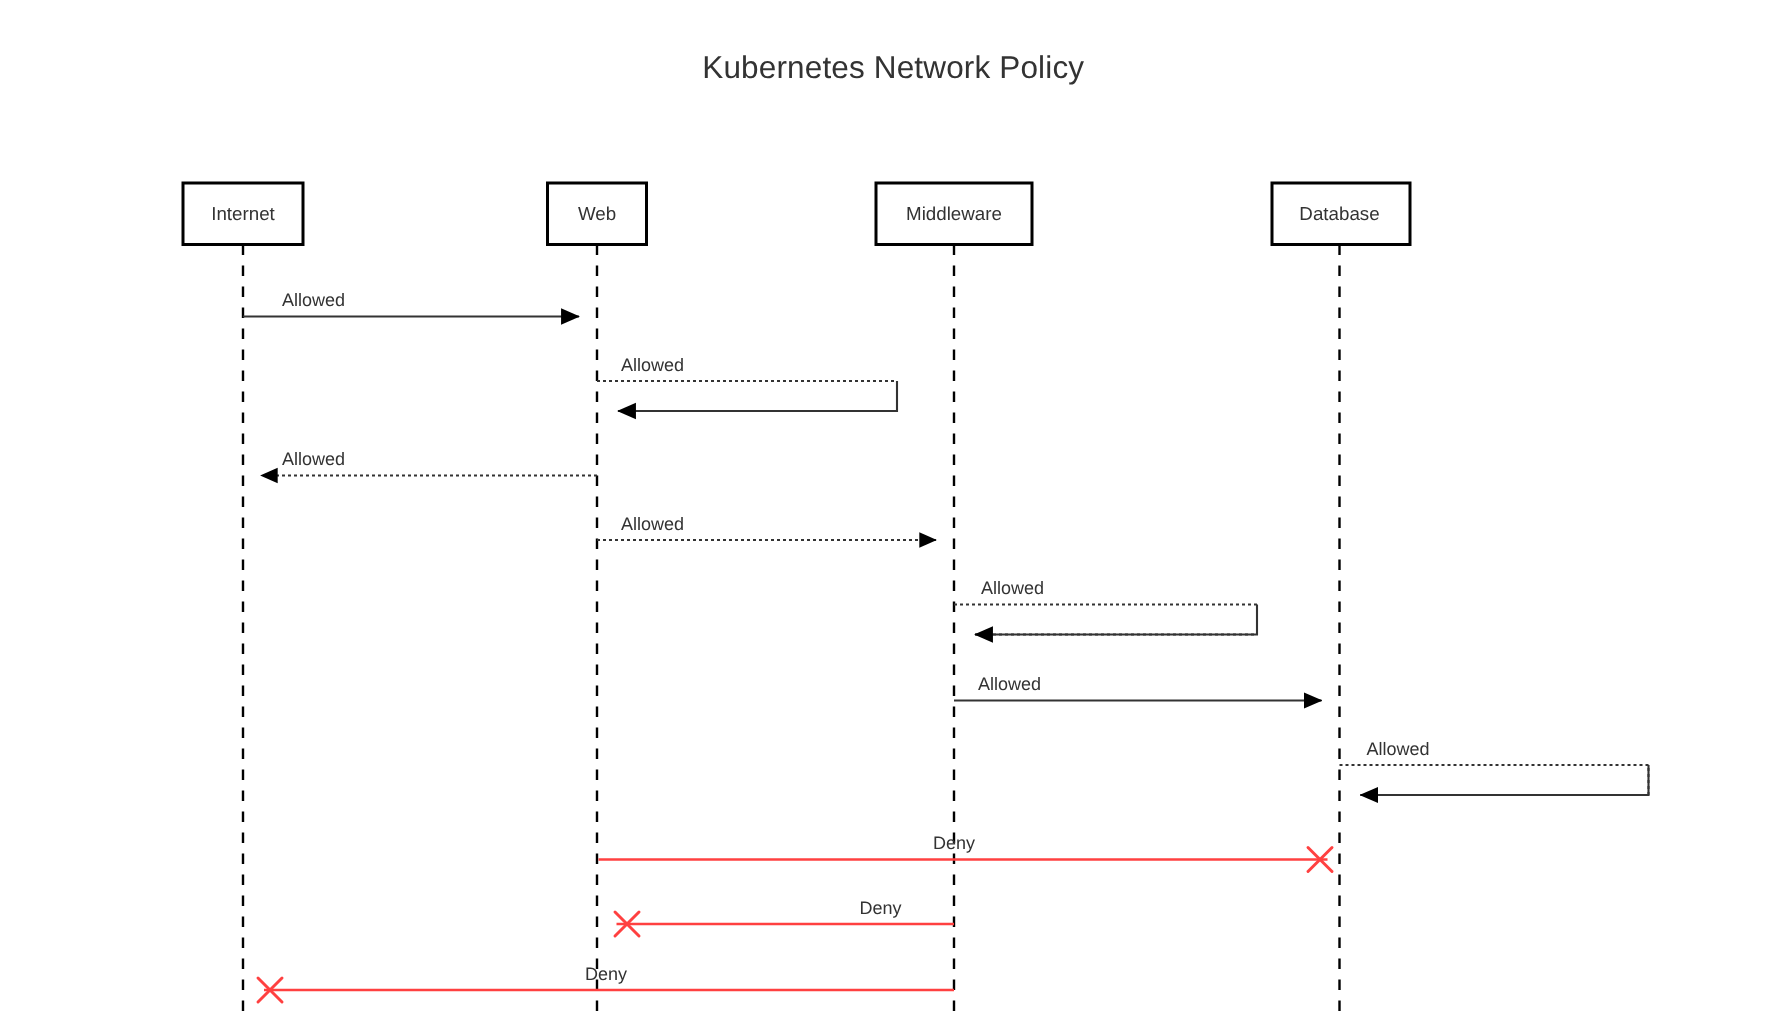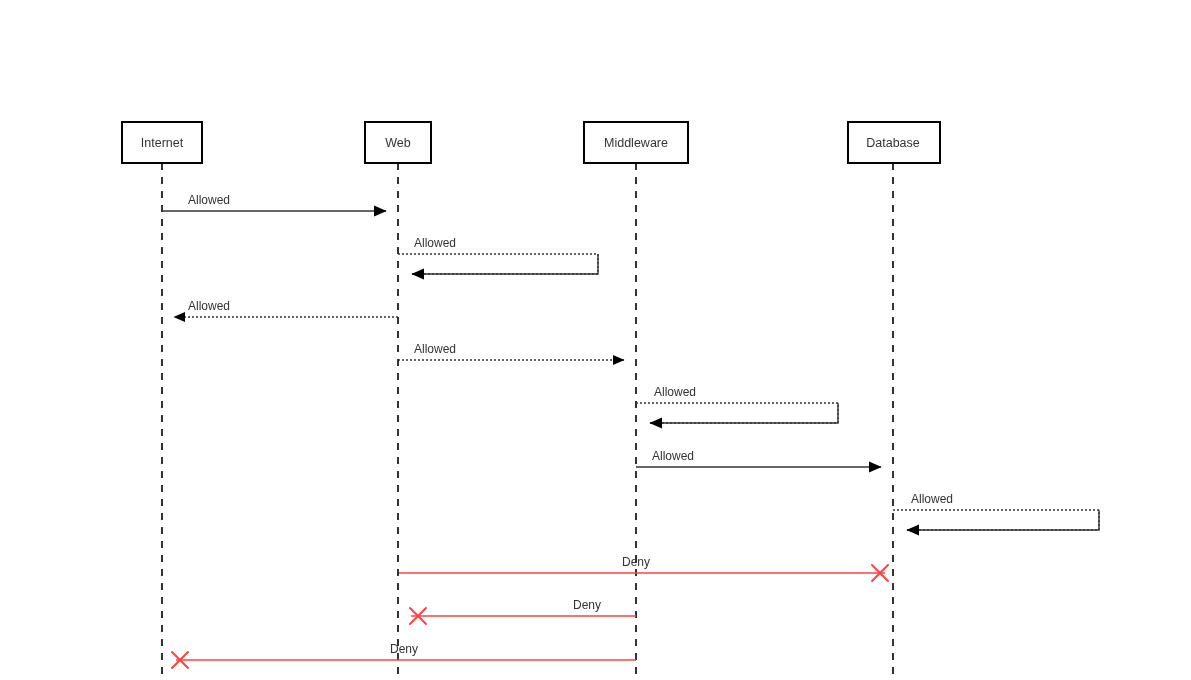--- a/index.html
+++ b/index.html
@@ -72,20 +72,21 @@
     stroke-width: 2;
     fill: none;
     stroke-linecap: round;
   }
 </style>
 </head>
 <body>
 
 <div id="canvas">
 
+  <div id="diagram-title">Kubernetes Network Policy</div>
 
   <svg id="seq" width="1191" height="680">
     <defs>
       <marker id="arrowFilled" viewBox="0 0 10 10" refX="9.5" refY="5" markerWidth="9" markerHeight="9" orient="auto-start-reverse">
         <path d="M 0 0.6 L 10 5 L 0 9.4 z" fill="#000000"></path>
       </marker>
       <marker id="arrowFilledDotted" viewBox="0 0 10 10" refX="9.5" refY="5" markerWidth="9" markerHeight="9" orient="auto-start-reverse">
         <path d="M 0 0.6 L 10 5 L 0 9.4 z" fill="#000000"></path>
       </marker>
     </defs>

